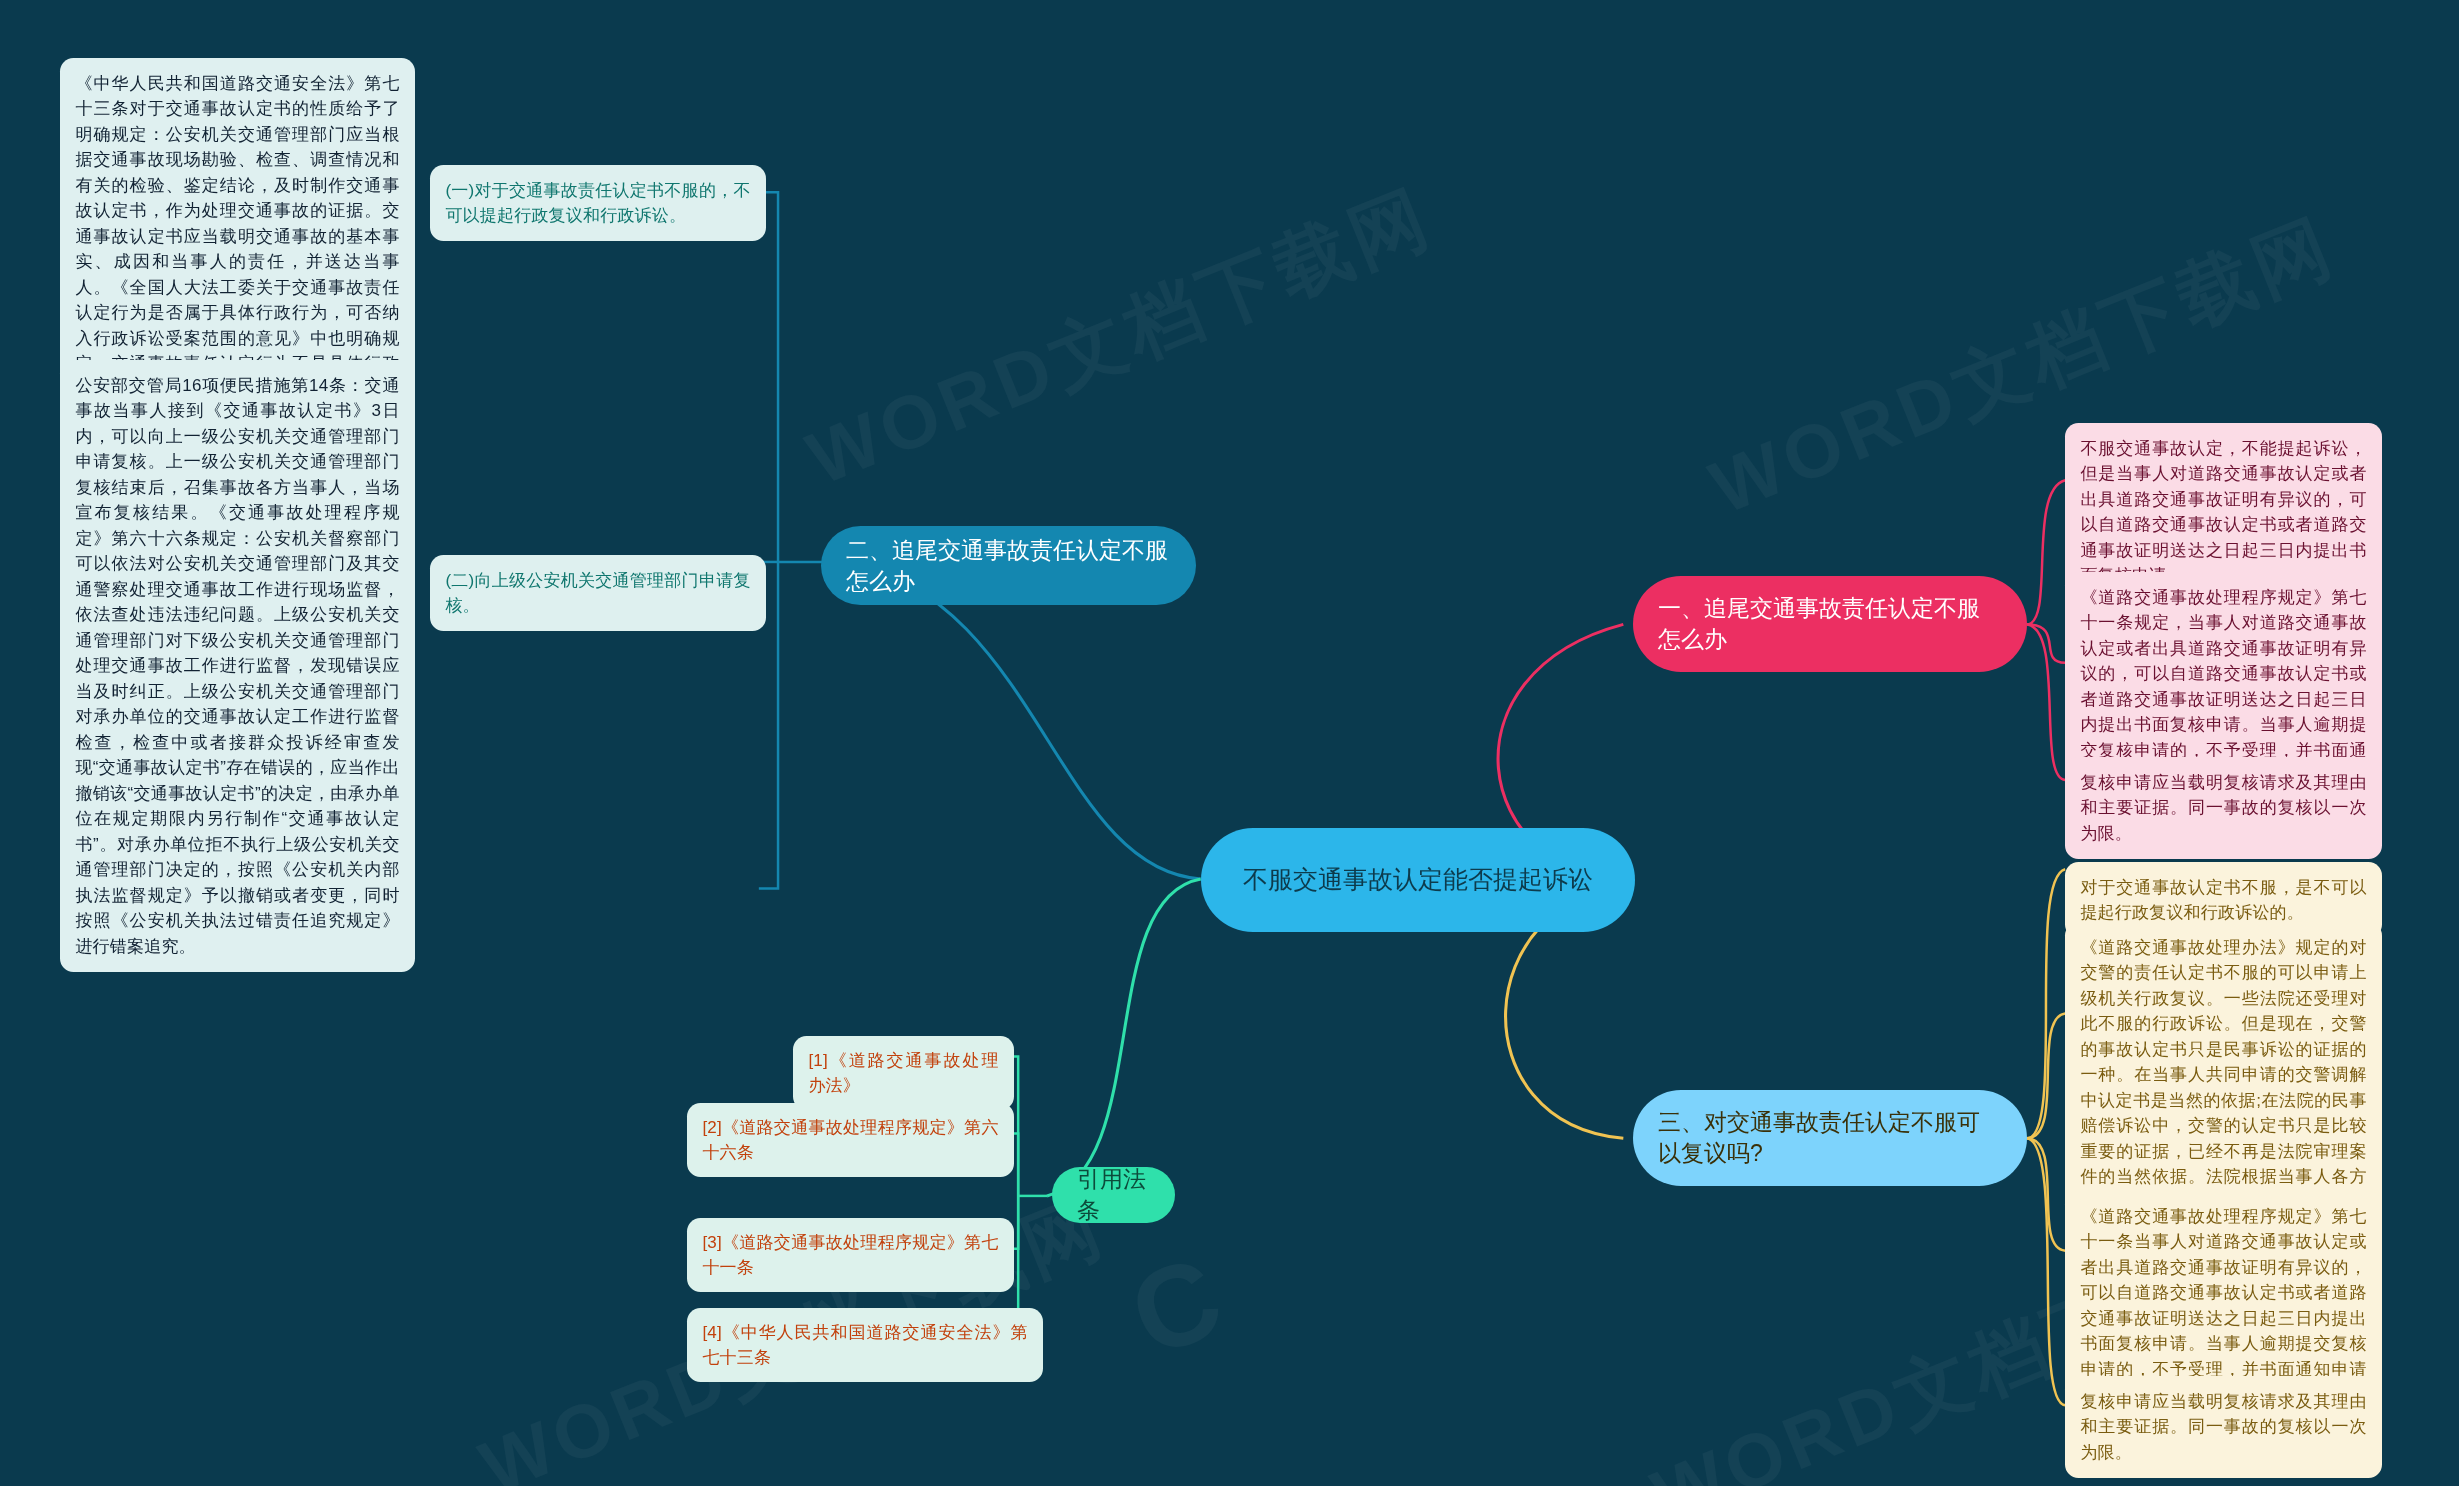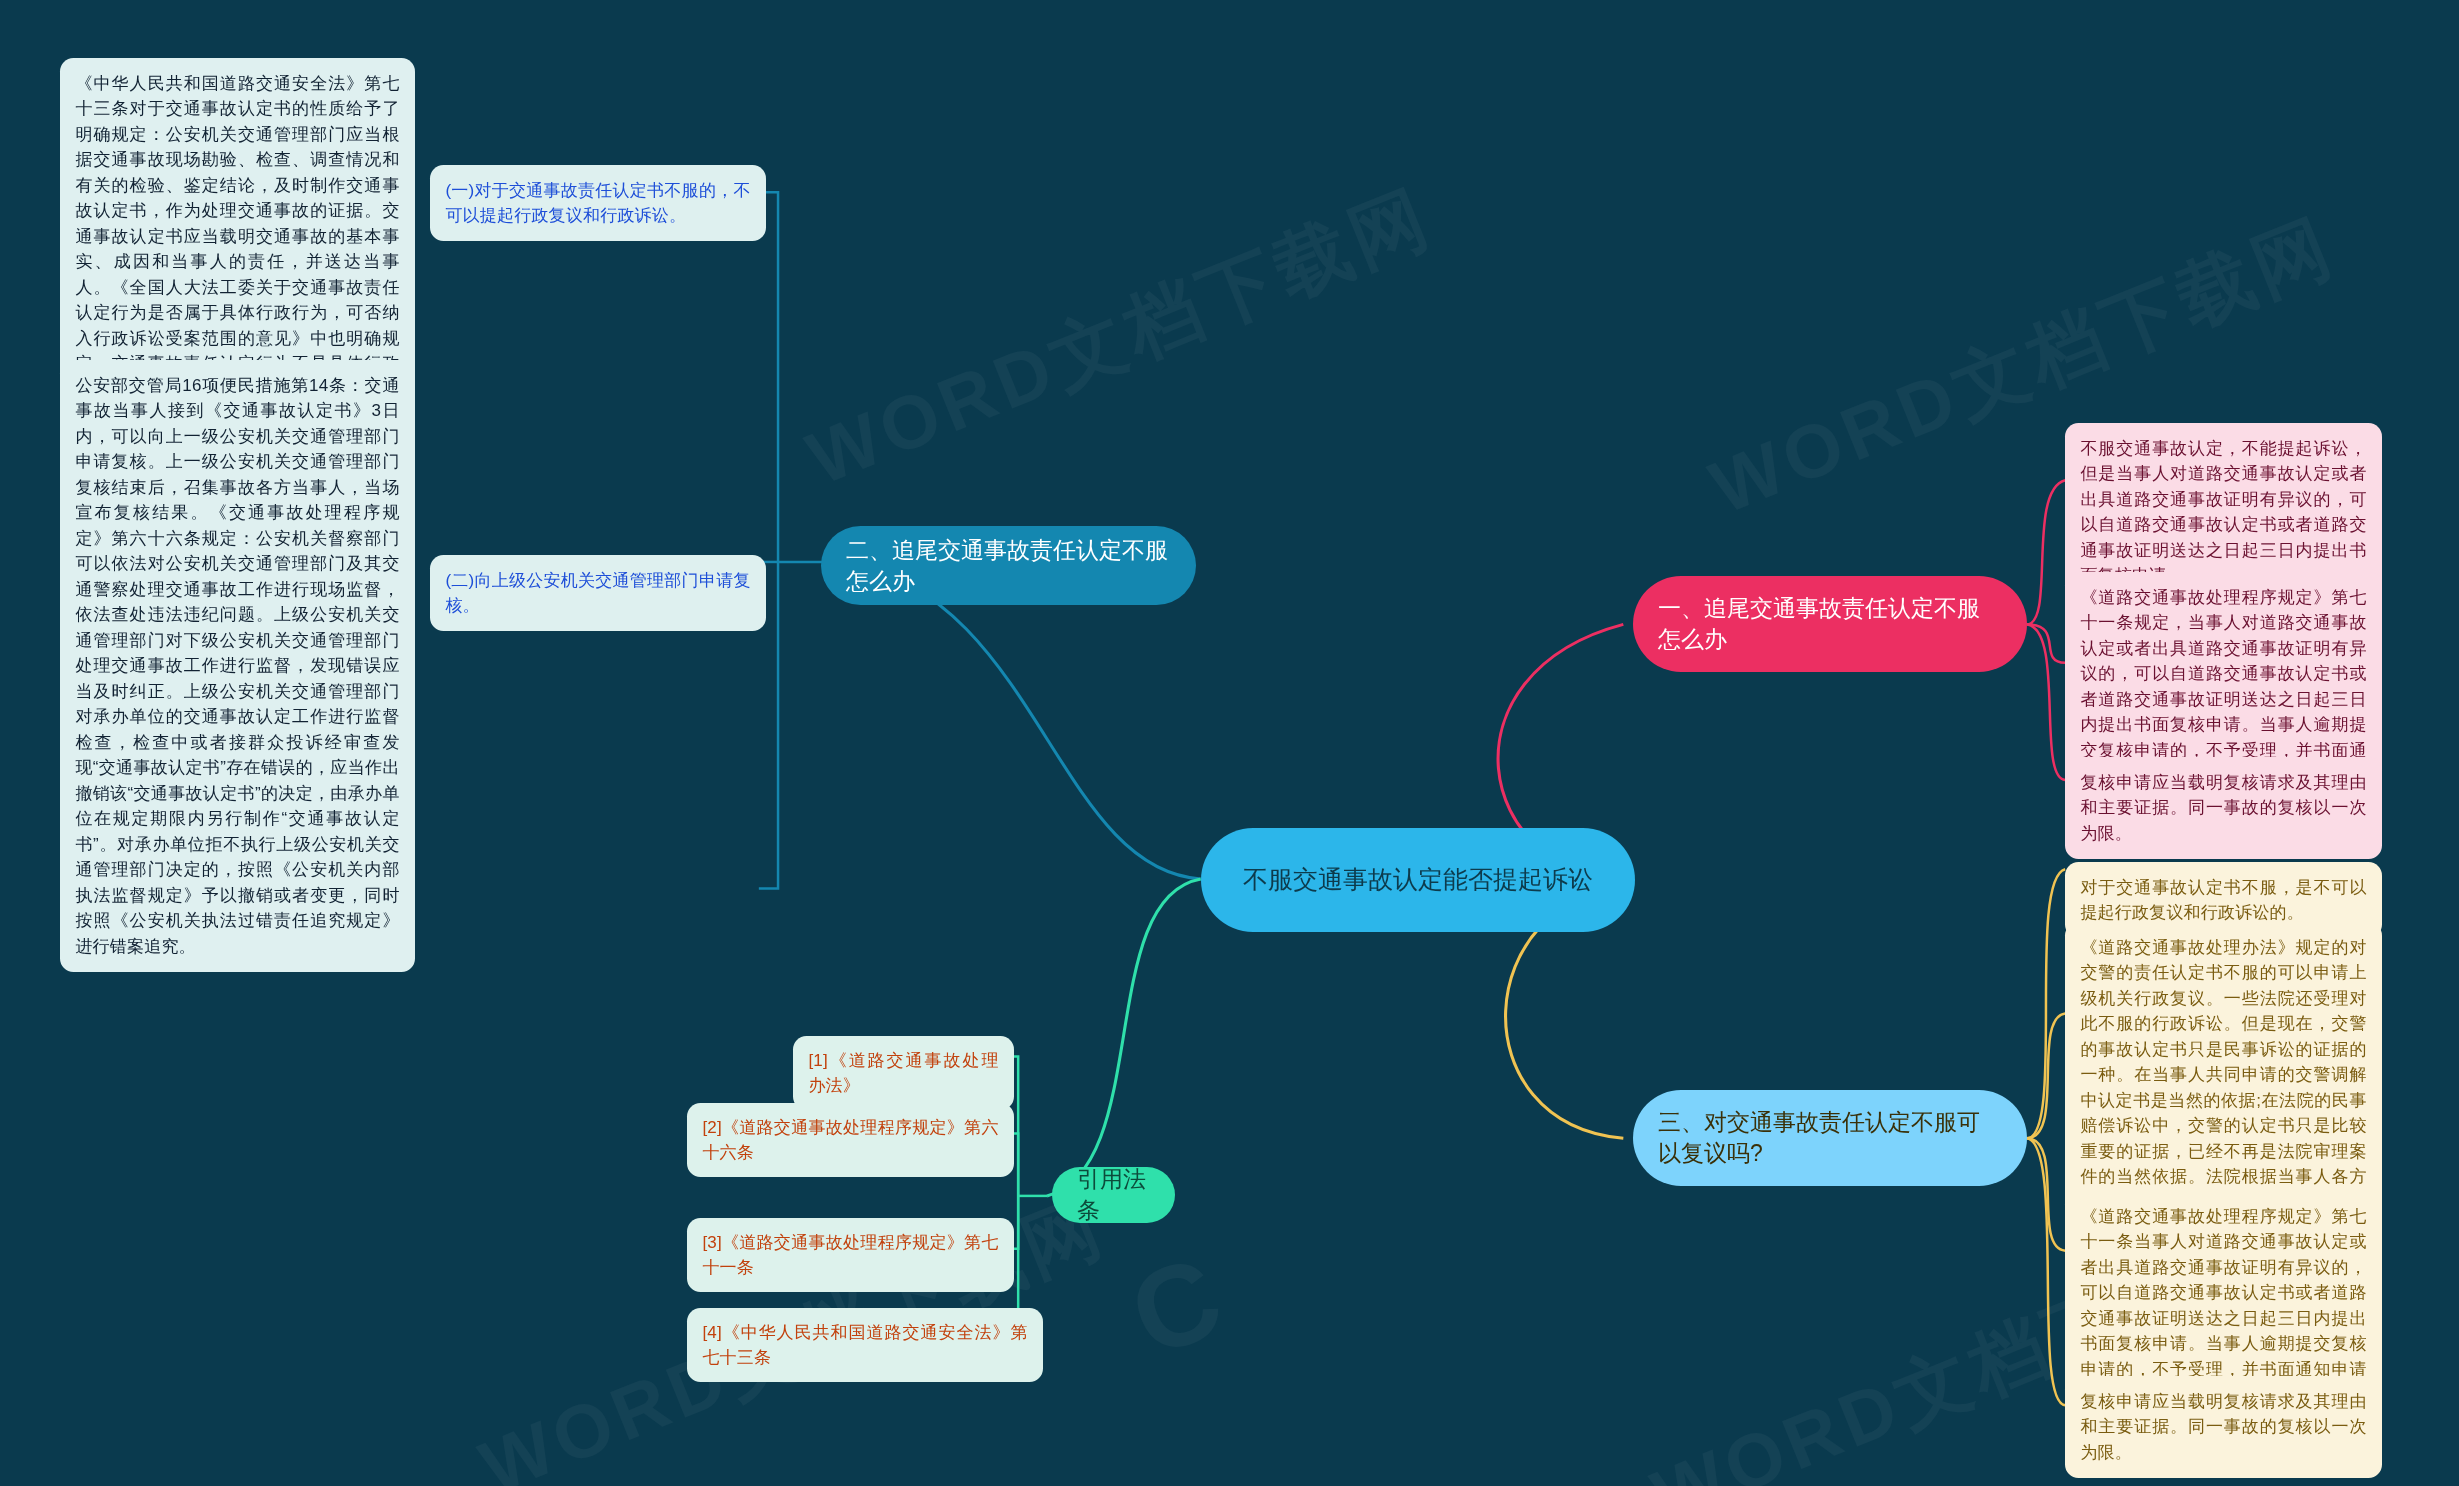--- a/index.html
+++ b/index.html
@@ -35,21 +35,21 @@
   .pill.b4 { background:#2fe0ab; color:#0c4c3b; font-size:23px; border-radius:960px; padding:9.6px 25px;}
 
   
   .card {
     position:absolute; border-radius:13.4px;
     padding:12.5px 15.4px; line-height:1.5;
     font-size:17px; letter-spacing:0.2px;
     text-align:justify;
   }
   .card.teal   { background:#dff0f0; color:#123; }
-  .card.teal2  { background:#def0ef; color:#1d4ed8; }
+  .card.teal2  { background:#def0ef; color:#0f766e; }
   .card.pink   { background:#fbdce6; color:#6a1030; }
   .card.cream  { background:#fbf3dc; color:#7a5c10; }
   .card.lawref { background:#ddf2ec; color:#c2410c; font-size:17px; padding:11.5px 15.4px; }
 </style>
 </head>
 <body>
 
 <div id="canvas">
 
   <div class="wm" style="left:788px;top:288px;">WORD文档下载网</div>

